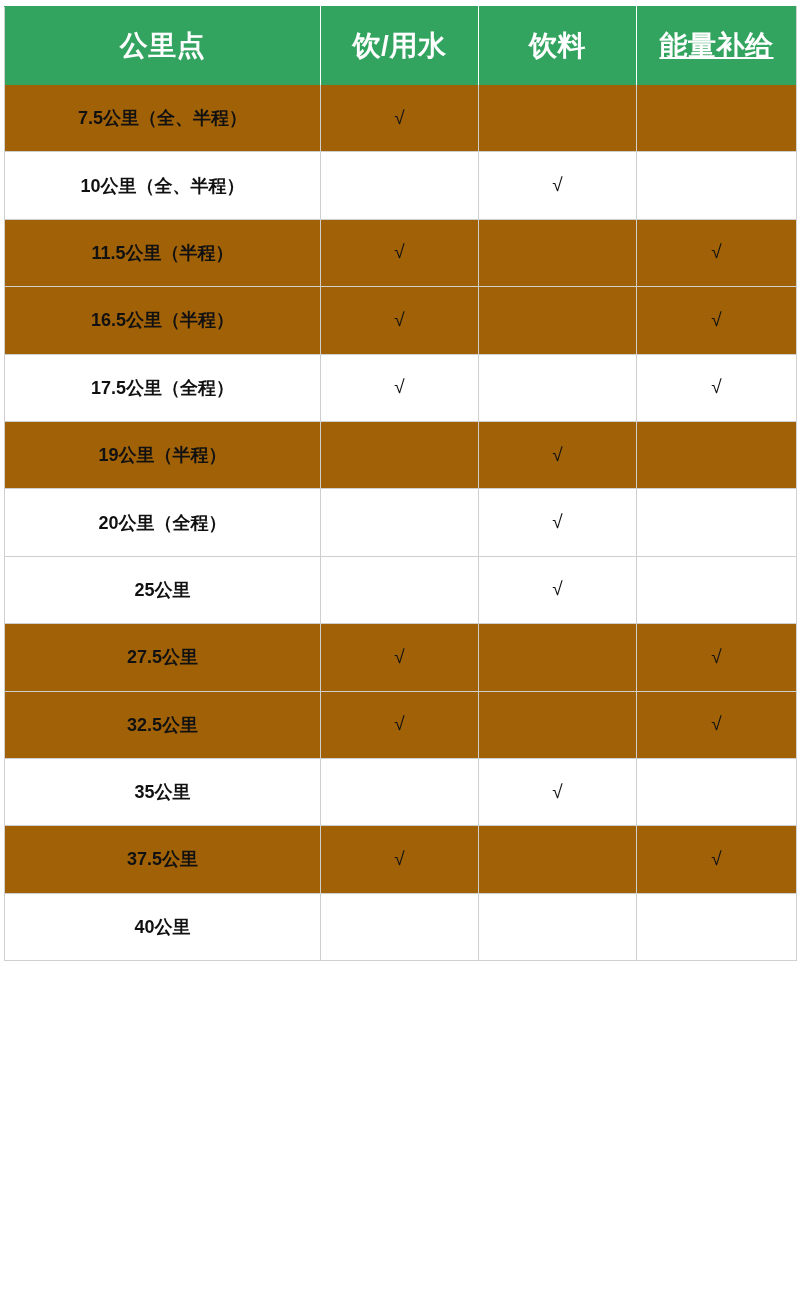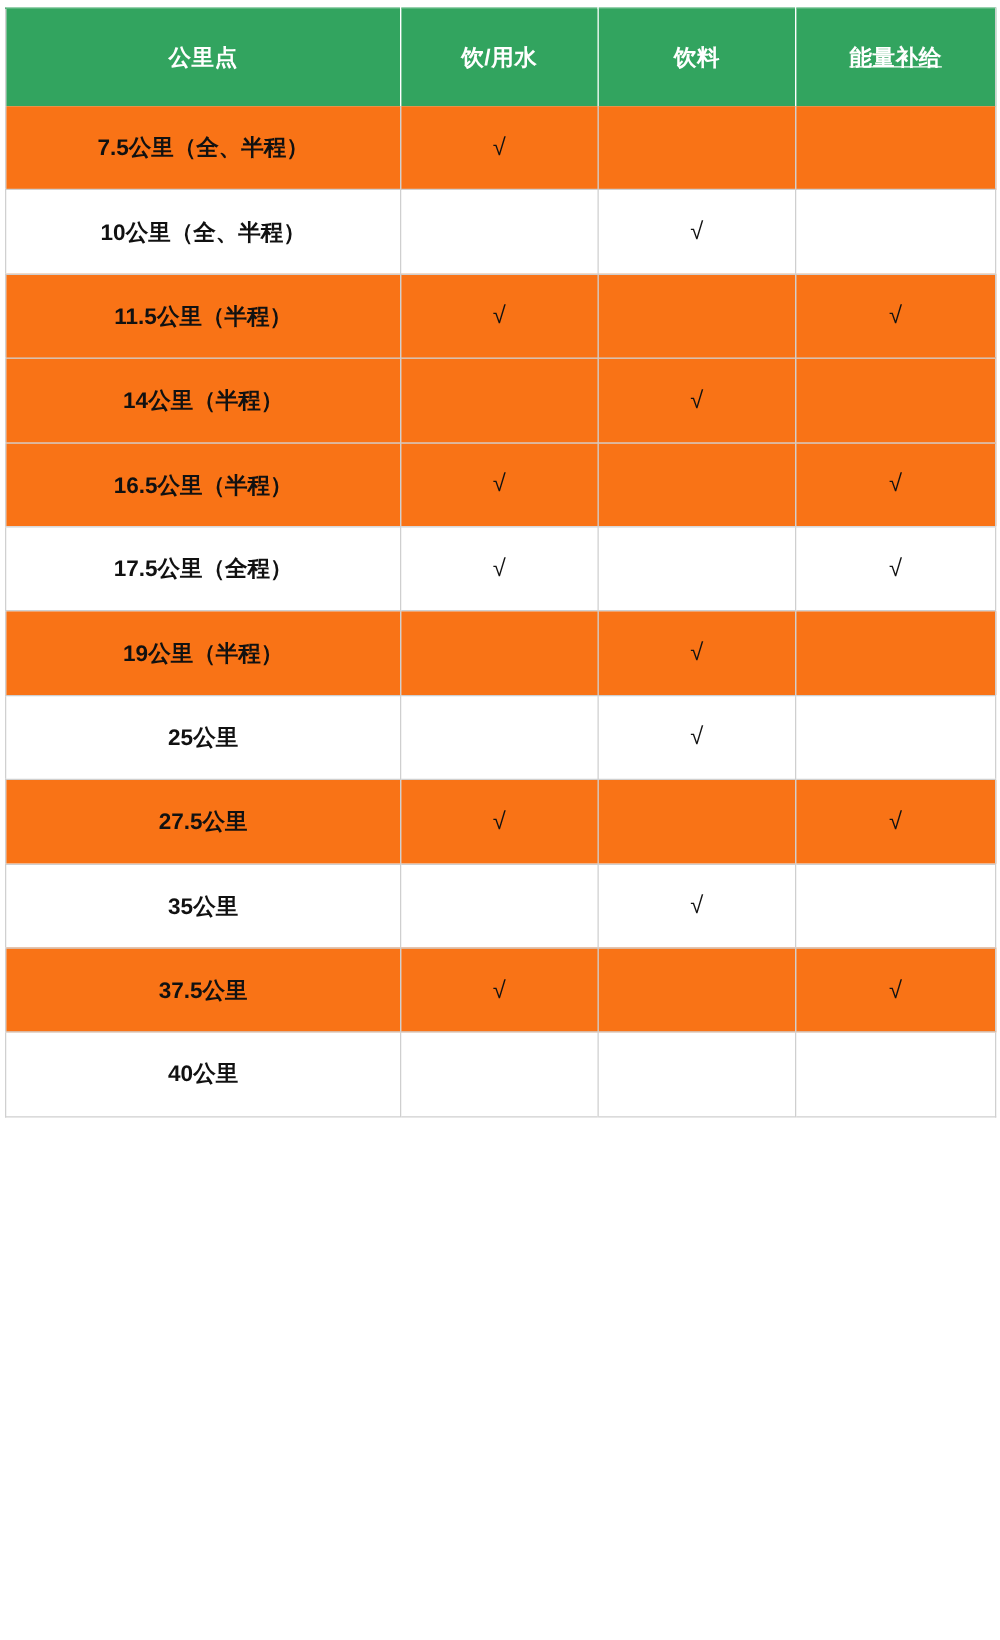--- a/index.html
+++ b/index.html
@@ -25,21 +25,21 @@
     table-layout: fixed;
   }
   col.col-point { width: 316px; }
   col.col-water { width: 158px; }
   col.col-drink { width: 158px; }
   col.col-energy { width: 160px; }
 
   thead th {
     background: #32a45f;
     color: #ffffff;
-    font-size: 18px;
+    font-size: 28px;
     font-weight: bold;
     height: 76px;
     text-align: center;
     vertical-align: middle;
     border-right: 1px solid #ffffff;
     letter-spacing: 0.5px;
   }
   thead th:last-child { border-right: none; text-decoration: underline; }
 
   tbody td {
@@ -49,21 +49,21 @@
     font-size: 18px;
     font-weight: bold;
     border-bottom: 1px solid #cfcfcf;
     border-right: 1px solid #cfcfcf;
     color: #111111;
   }
   tbody td:last-child { border-right: none; }
   tbody tr:last-child td { border-bottom: none; }
 
   tbody tr.odd td { background: #ffffff; }
-  tbody tr.even td { background: #f97316; }
+  tbody tr.even td { background: #a16207; }
 
   .check {
     font-size: 19px;
     font-weight: normal;
     line-height: 1;
     color: #111111;
     display: inline-block;
   }
   .empty { display: inline-block; width: 1px; height: 1px; }
 
@@ -106,51 +106,57 @@
           <td><span class="check">√</span></td>
           <td><span class="empty"></span></td>
         </tr>
         <tr class="even">
           <td>11.5公里（半程）</td>
           <td><span class="check">√</span></td>
           <td><span class="empty"></span></td>
           <td><span class="check">√</span></td>
         </tr>
         <tr class="even">
-          <td>14公里（半程）</td>
-          <td><span class="empty"></span></td>
-          <td><span class="check">√</span></td>
-          <td><span class="empty"></span></td>
-        </tr>
-        <tr class="even">
           <td>16.5公里（半程）</td>
           <td><span class="check">√</span></td>
           <td><span class="empty"></span></td>
           <td><span class="check">√</span></td>
         </tr>
         <tr class="odd">
           <td>17.5公里（全程）</td>
           <td><span class="check">√</span></td>
           <td><span class="empty"></span></td>
           <td><span class="check">√</span></td>
         </tr>
         <tr class="even">
           <td>19公里（半程）</td>
           <td><span class="empty"></span></td>
           <td><span class="check">√</span></td>
           <td><span class="empty"></span></td>
         </tr>
         <tr class="odd">
+          <td>20公里（全程）</td>
+          <td><span class="empty"></span></td>
+          <td><span class="check">√</span></td>
+          <td><span class="empty"></span></td>
+        </tr>
+        <tr class="odd">
           <td>25公里</td>
           <td><span class="empty"></span></td>
           <td><span class="check">√</span></td>
           <td><span class="empty"></span></td>
         </tr>
         <tr class="even">
           <td>27.5公里</td>
+          <td><span class="check">√</span></td>
+          <td><span class="empty"></span></td>
+          <td><span class="check">√</span></td>
+        </tr>
+        <tr class="even">
+          <td>32.5公里</td>
           <td><span class="check">√</span></td>
           <td><span class="empty"></span></td>
           <td><span class="check">√</span></td>
         </tr>
         <tr class="odd">
           <td>35公里</td>
           <td><span class="empty"></span></td>
           <td><span class="check">√</span></td>
           <td><span class="empty"></span></td>
         </tr>

